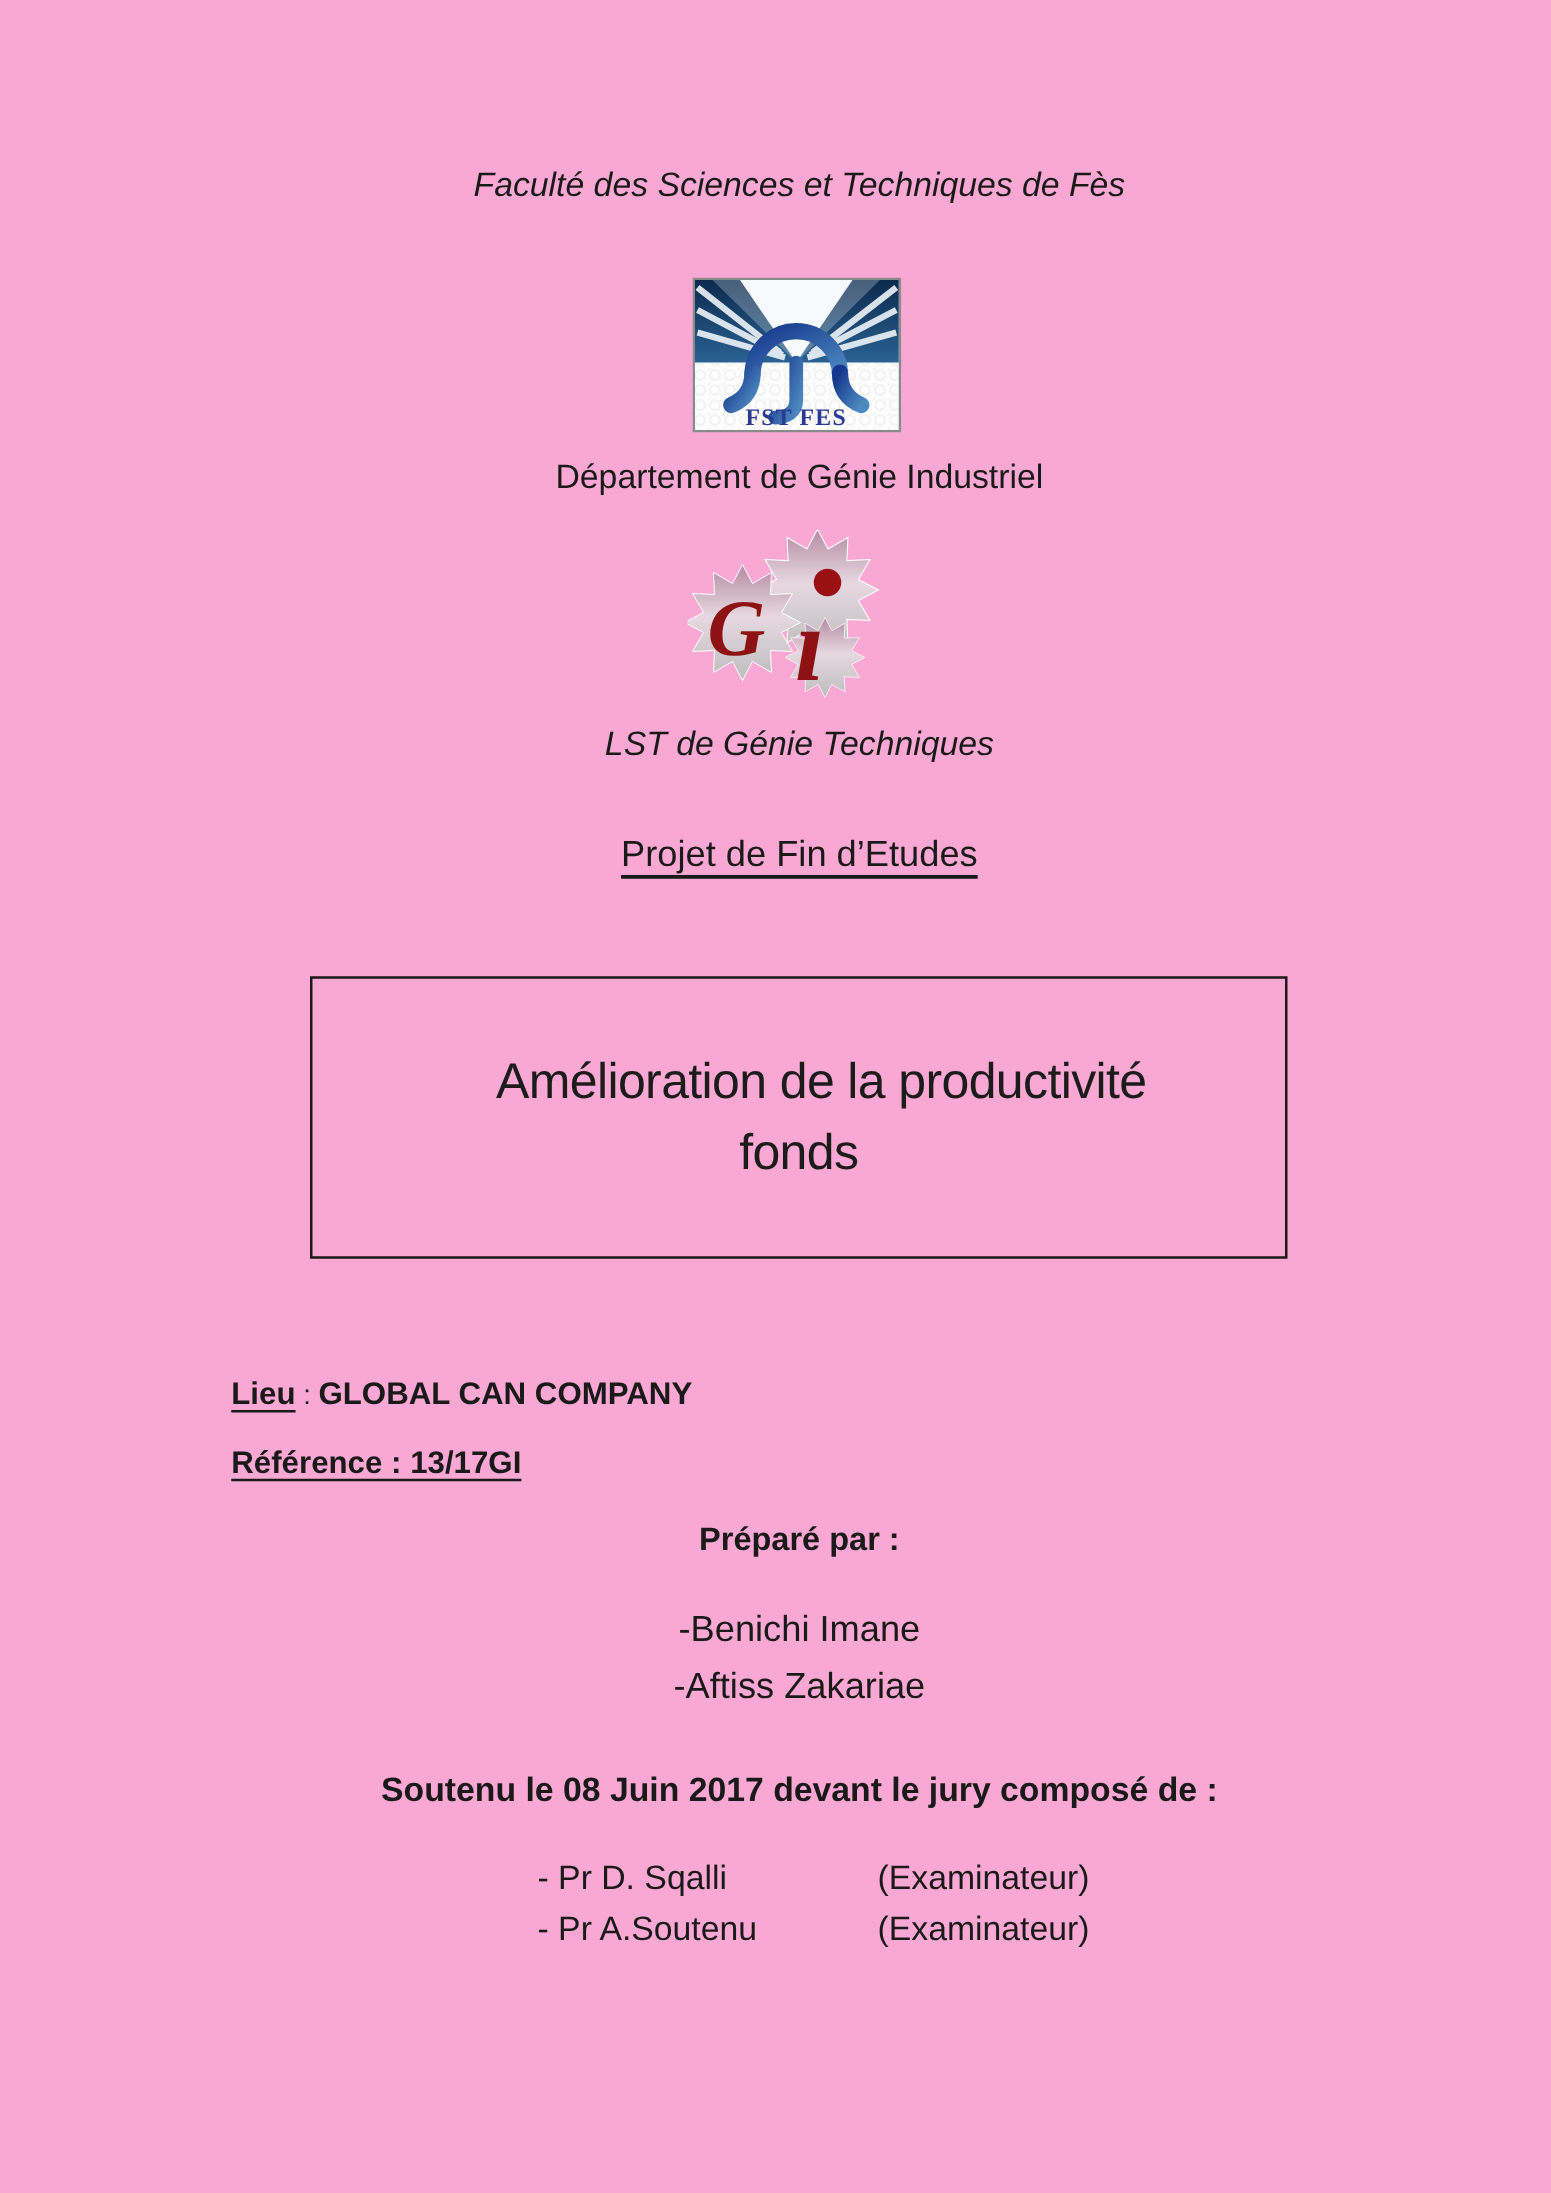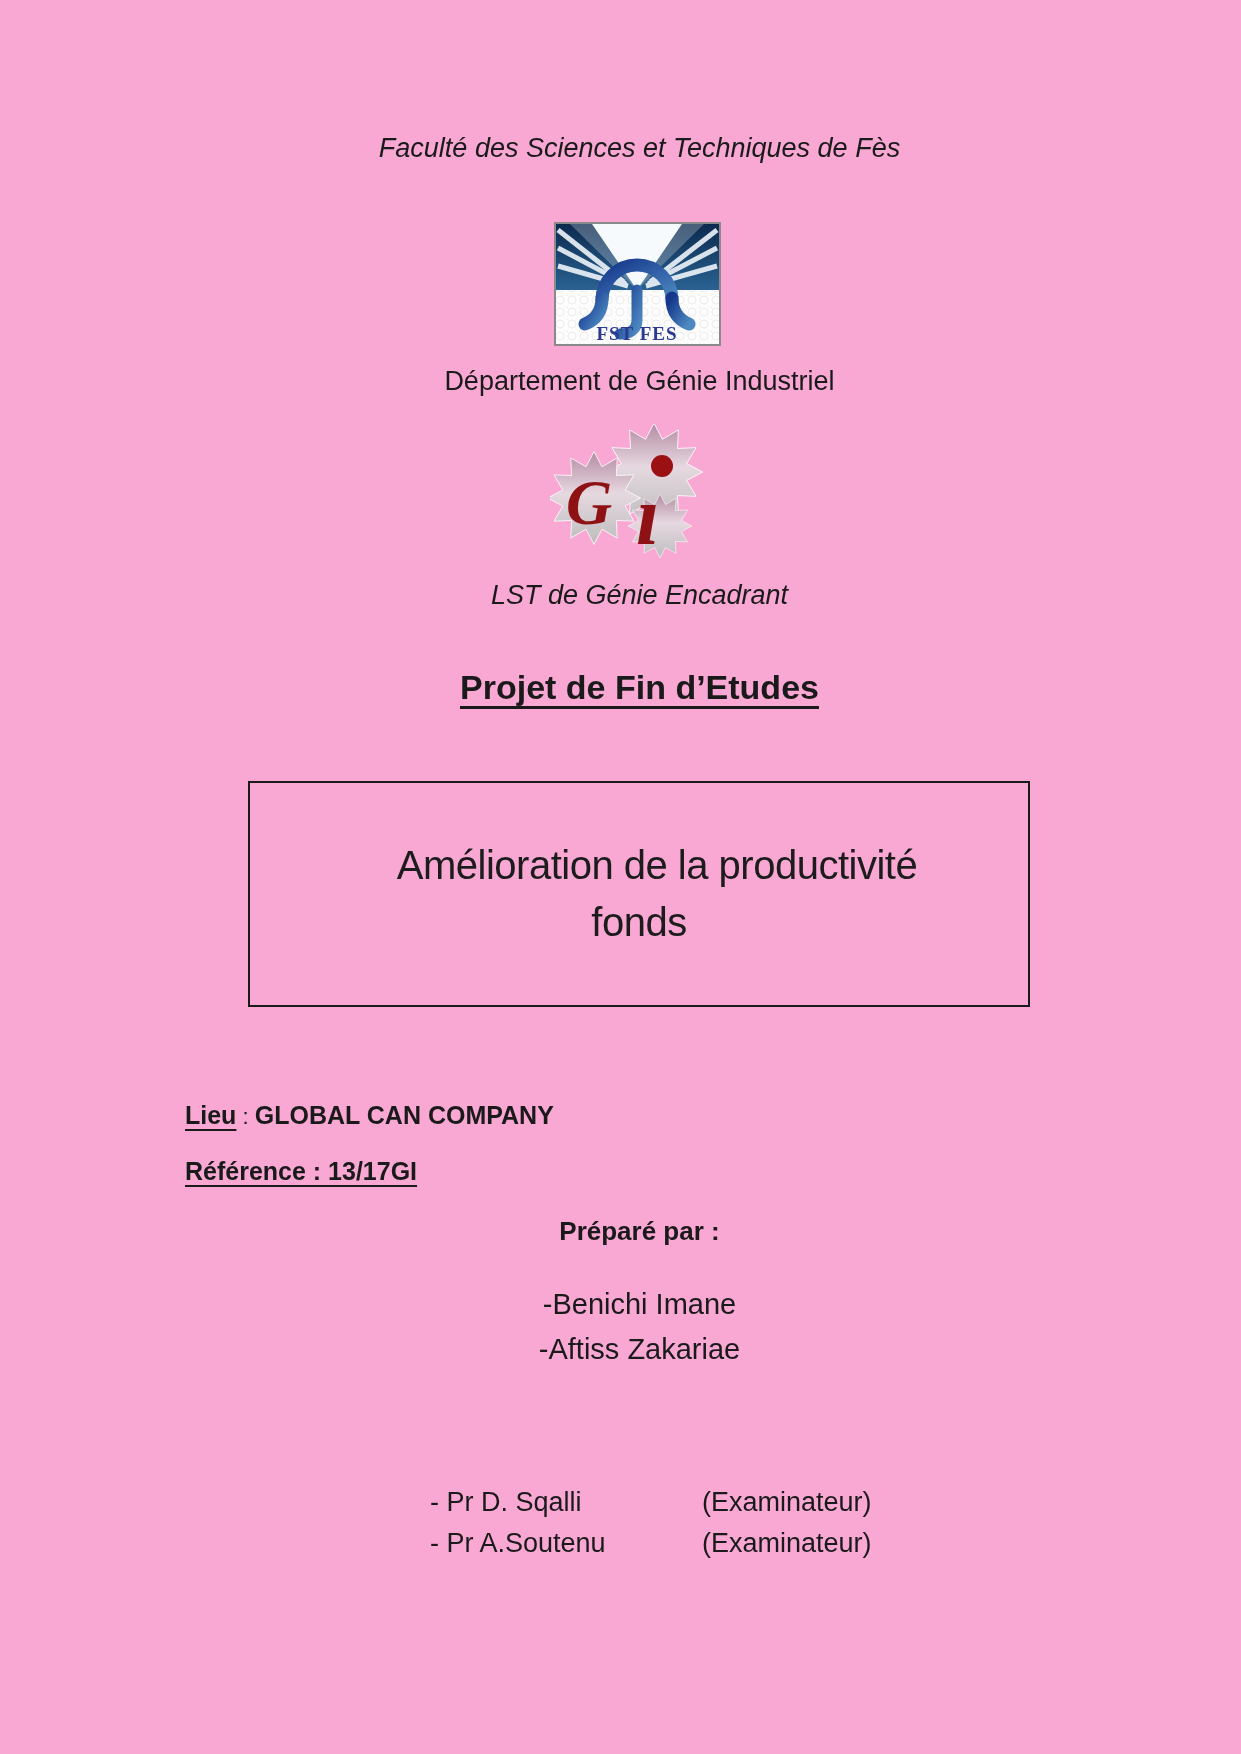--- a/index.html
+++ b/index.html
@@ -10,21 +10,21 @@
     background:#f9a8d4;
     font-family:"Liberation Sans",sans-serif;
     color:#1a1a1a;
     overflow:hidden;
   }
   .centered{position:absolute;left:38px;right:0;text-align:center;}
   .faculty-line{top:133px;font-size:27px;font-style:italic;}
   .department-line{top:366px;font-size:27px;}
   .lst-line{top:580px;font-size:27px;font-style:italic;}
   .project-heading{
-    top:668px;font-size:34px;font-weight:bold;
+    top:668px;font-size:29px;font-weight:normal;
   }
   .project-heading span{
     text-decoration:underline;
     text-decoration-thickness:3px;
     text-underline-offset:7px;
   }
   .fst-logo{position:absolute;left:554px;top:222px;width:167px;height:124px;}
   .gi-logo{position:absolute;left:550px;top:424px;width:160px;height:135px;}
   .title-box{
     position:absolute;left:248px;top:781px;width:782px;height:226px;
@@ -114,21 +114,21 @@
       </g>
       <g transform="translate(-4,26) scale(0.8)">
         <polygon points="60,2 70,21 89,10 88,32 110,31 99,50 118,60 99,70 110,89 88,88 89,110 70,99 60,118 50,99 31,110 32,88 10,89 21,70 2,60 21,50 10,31 32,32 31,10 50,21" fill="url(#starGrad)" stroke="#ffffff" stroke-width="1"></polygon>
       </g>
       <text x="16" y="100" font-family="Liberation Serif, serif" font-style="italic" font-weight="bold" font-size="64" fill="#8e1114">G</text>
       <text x="86" y="120" font-family="Liberation Serif, serif" font-style="italic" font-weight="bold" font-size="84" fill="#8e1114">ı</text>
       <circle cx="112" cy="42" r="11" fill="#9b1013"></circle>
     </svg>
   </div>
 
-  <div class="centered lst-line">LST de Génie Encadrant</div>
+  <div class="centered lst-line">LST de Génie Techniques</div>
 
   <div class="centered project-heading">
     <span>Projet de Fin d’Etudes</span>
   </div>
 
   <div class="title-box">
     <div class="title-line">Amélioration de la productivité</div>
     <div class="title-line">fonds</div>
   </div>
 
@@ -137,20 +137,21 @@
     <div class="reference-line">Référence : 13/17GI</div>
   </div>
 
   <div class="centered prepared-label">Préparé par :</div>
 
   <div class="centered students">
     <div>-Benichi Imane</div>
     <div>-Aftiss Zakariae</div>
   </div>
 
+  <div class="centered defense-intro">Soutenu le 08 Juin 2017 devant le jury composé de :</div>
 
   <div class="jury-list">
     <div class="jury-row">
       <span class="jury-name">- Pr D. Sqalli</span>
       <span class="jury-role">(Examinateur)</span>
     </div>
     <div class="jury-row">
       <span class="jury-name">- Pr A.Soutenu</span>
       <span class="jury-role">(Examinateur)</span>
     </div>

